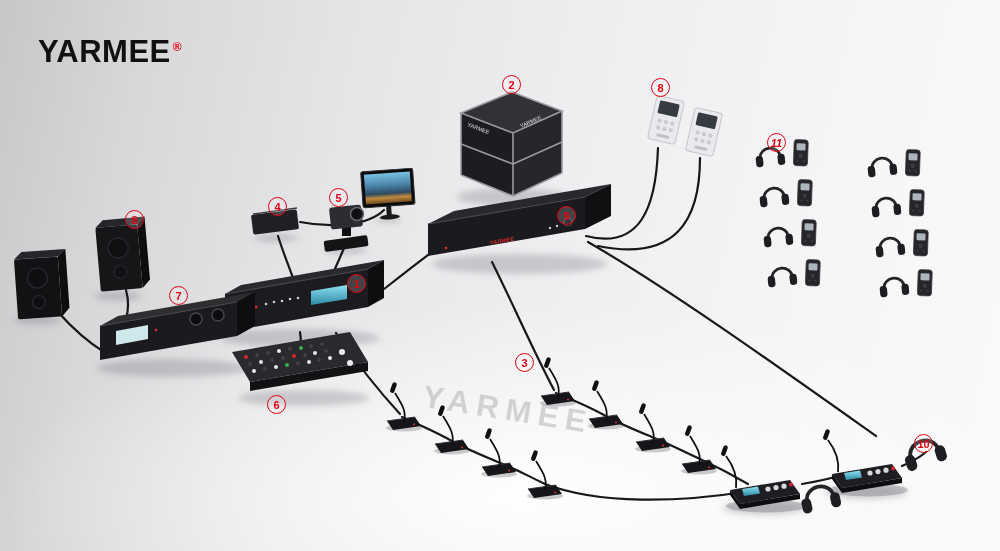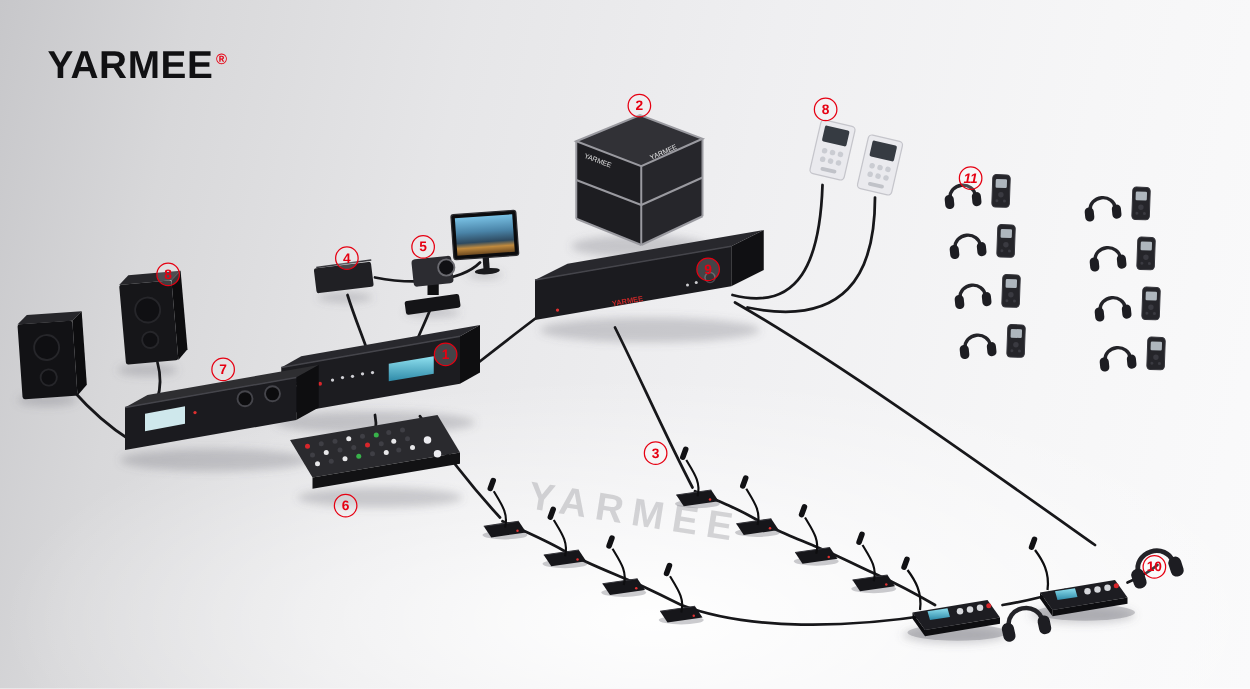--- a/index.html
+++ b/index.html
@@ -304,17 +304,17 @@
 
 <div class="num-label" style="left:347px;top:274px;">1</div>
 <div class="num-label" style="left:502px;top:75px;">2</div>
 <div class="num-label" style="left:515px;top:353px;">3</div>
 <div class="num-label" style="left:268px;top:197px;">4</div>
 <div class="num-label" style="left:329px;top:188px;">5</div>
 <div class="num-label" style="left:267px;top:395px;">6</div>
 <div class="num-label" style="left:169px;top:286px;">7</div>
 <div class="num-label" style="left:125px;top:210px;">8</div>
 <div class="num-label" style="left:557px;top:206px;">9</div>
-<div class="num-label" style="left:914px;top:444px;">10</div>
+<div class="num-label" style="left:914px;top:434px;">10</div>
 <div class="num-label" style="left:767px;top:133px;font-style:italic;">11</div>
 <div class="num-label" style="left:651px;top:78px;">8</div>
 
 </div>
 
 </body></html>

